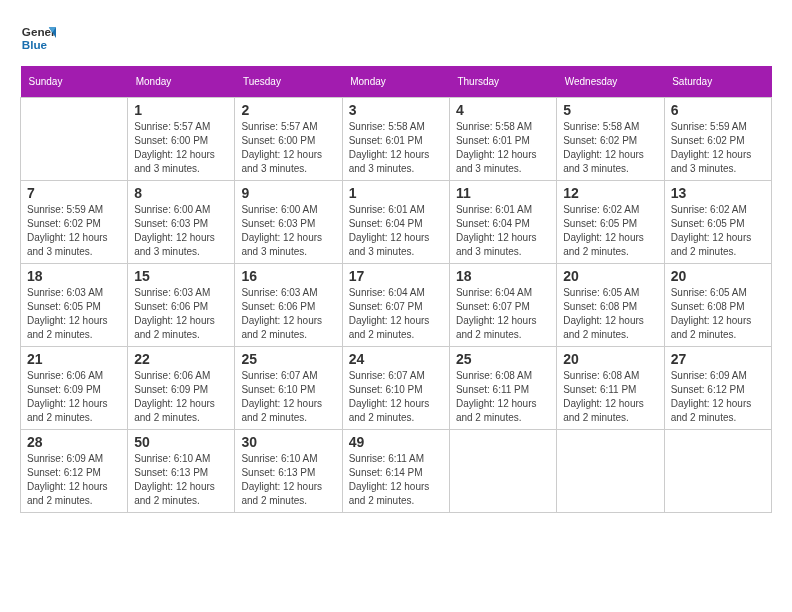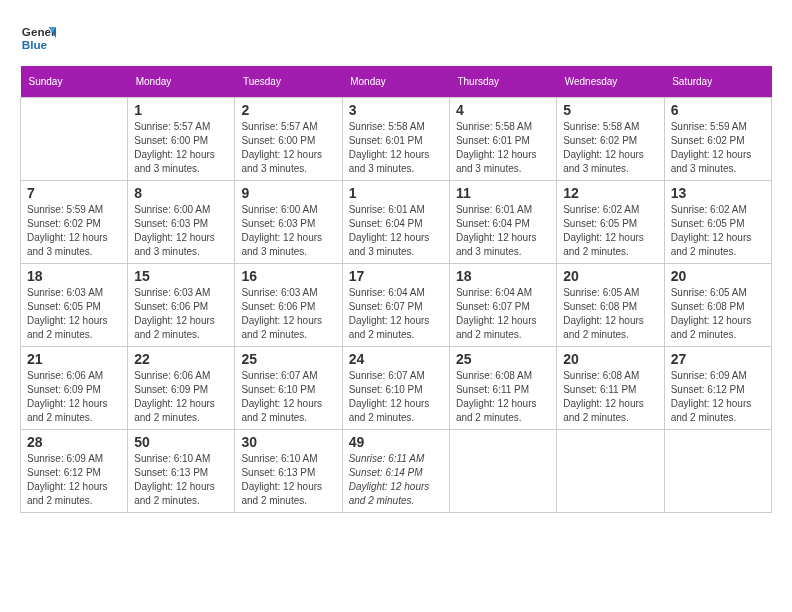--- a/index.html
+++ b/index.html
@@ -319,21 +319,21 @@
         </td>
         <td>
           <span class="day-num">30</span>
           <div class="day-detail" style="white-space: pre-line;">Sunrise: 6:10 AM
 Sunset: 6:13 PM
 Daylight: 12 hours
 and 2 minutes.</div>
         </td>
         <td>
           <span class="day-num">49</span>
-          <div class="day-detail" style="white-space: pre-line; font-style: italic;">Sunrise: 6:11 AM
+          <div class="day-detail" style="white-space: pre-line;">Sunrise: 6:11 AM
 Sunset: 6:14 PM
 Daylight: 12 hours
 and 2 minutes.</div>
         </td>
         <td class="empty-cell"></td>
         <td class="empty-cell"></td>
         <td class="empty-cell"></td>
       </tr>
     </tbody>
 </table>

